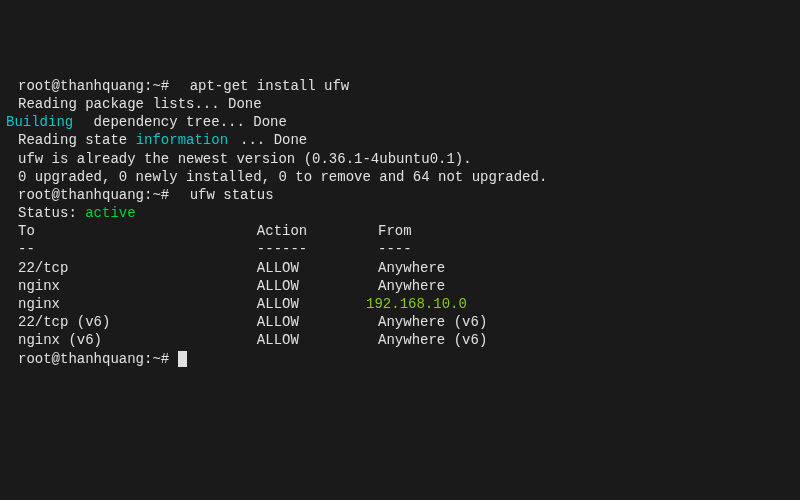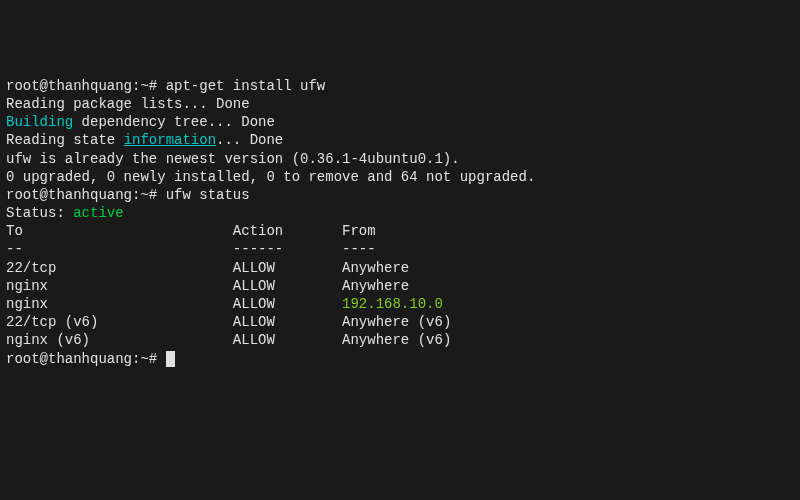--- a/index.html
+++ b/index.html
@@ -8,25 +8,25 @@
       height: 500px;
       background: #1a1a1a;
       font-family: "Courier New", monospace;
       font-size: 14px;
       line-height: 1.3;
       color: #e0e0e0;
       padding: 4px 6px;
       overflow: hidden;
       white-space: pre;
     }
-    .white { color: #e0e0e0; }
+    .white { color: #e0e0e0; margin-left: 12px; }
     .cyan { color: #00c8c8; }
     .magenta { color: #84cc16; }
     .green { color: #00d040; margin-top: 24px; }
-    .underline { text-decoration: underline; }
+    .underline { }
     .cursor {
       display: inline-block;
       width: 9px;
       height: 16px;
       background: #e0e0e0;
       vertical-align: text-bottom;
     }
     .line { display: block; }
   </style>
 </head>

